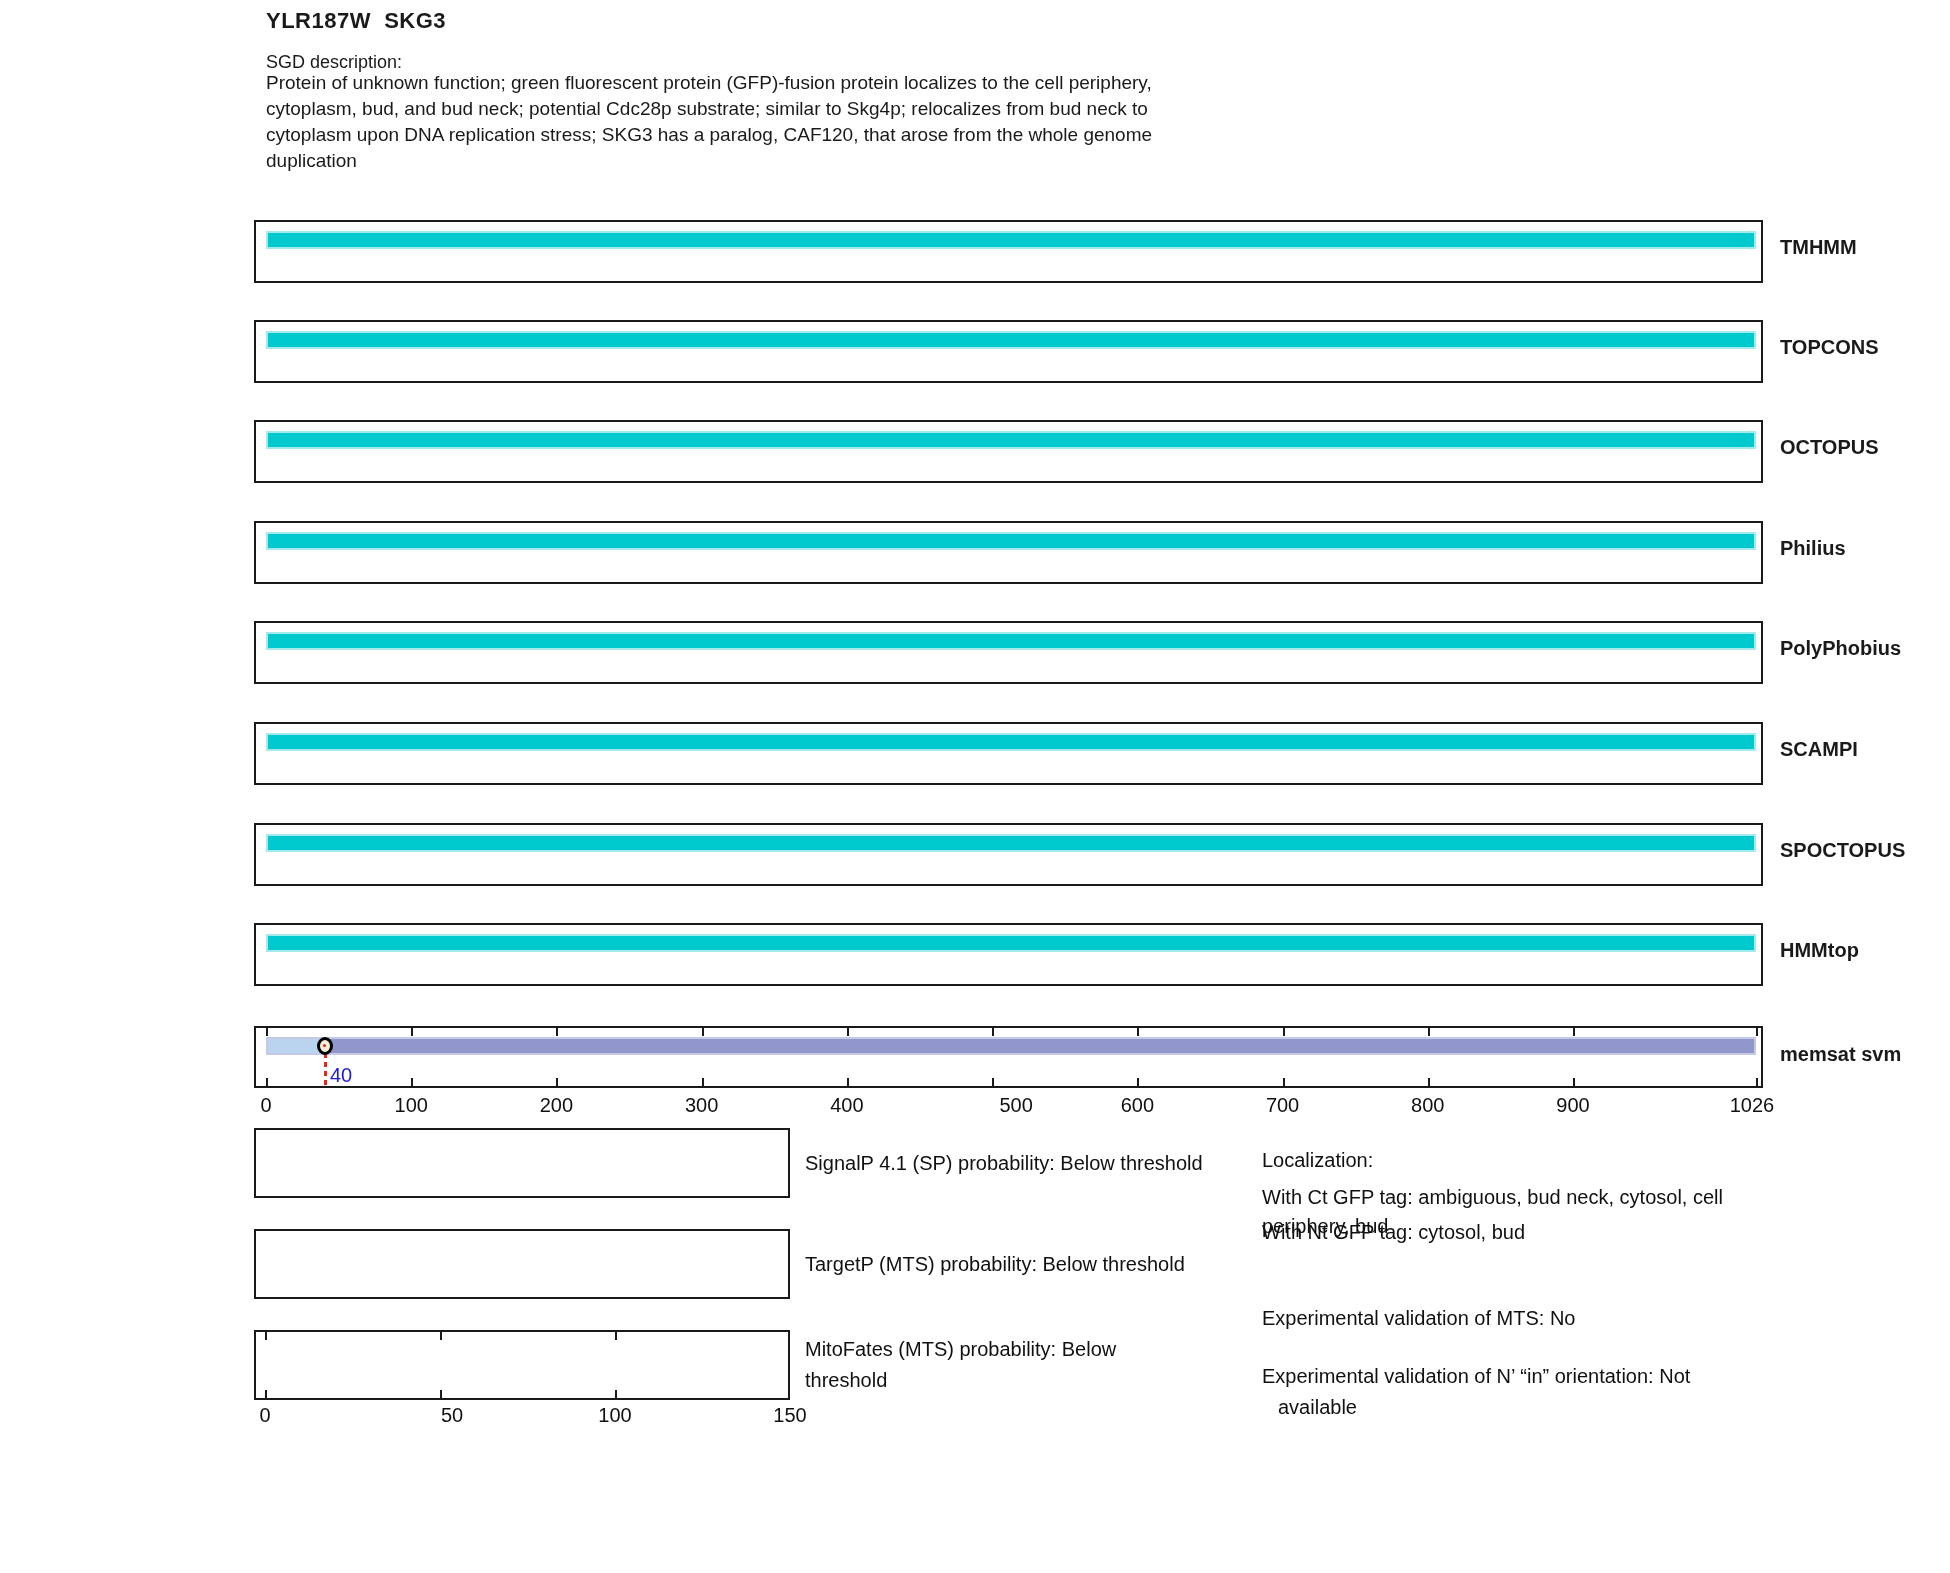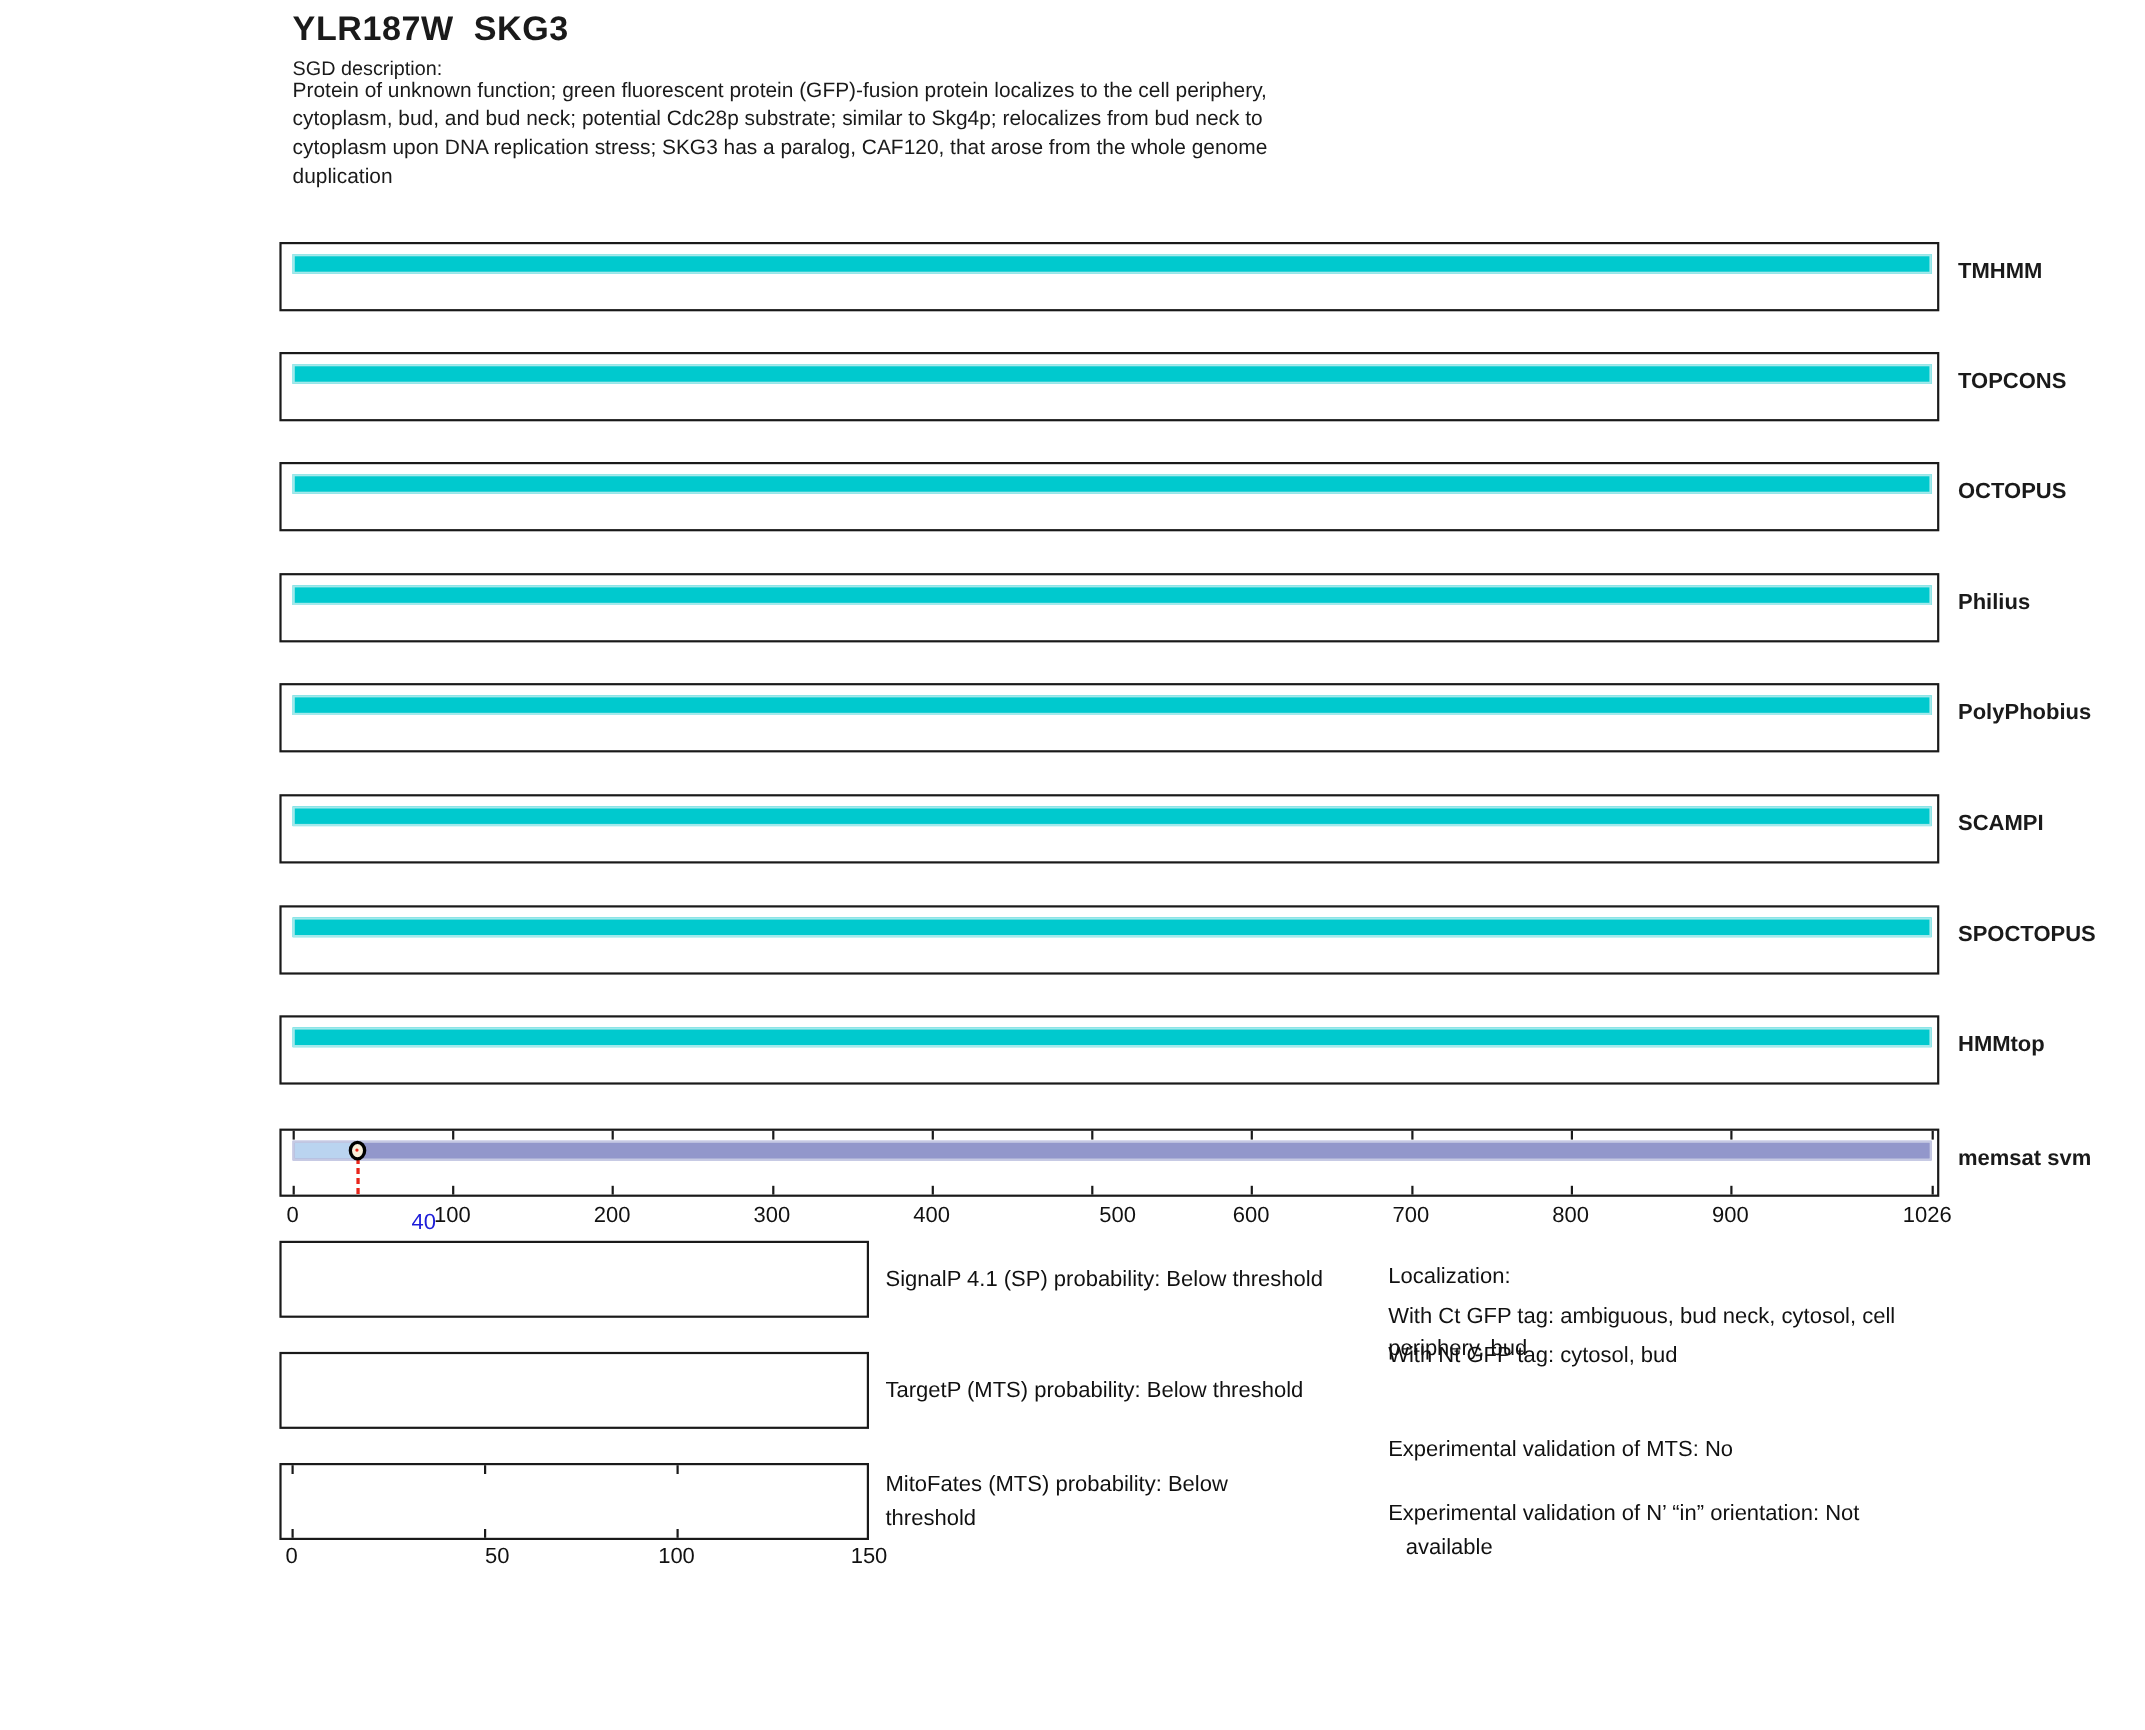--- a/index.html
+++ b/index.html
@@ -1,21 +1,21 @@
 <!DOCTYPE html>
 <html><head>
 <meta charset="utf-8">
 <style>
   html,body{margin:0;padding:0;background:#ffffff;}
   .canvas{
     position:relative;width:1950px;height:1573px;background:#fff;overflow:hidden;
     font-family:"Liberation Sans","DejaVu Sans",sans-serif;color:#1a1a1a;
   }
   .abs{position:absolute;}
-  .page-title{font-size:31px;font-weight:bold;white-space:pre;letter-spacing:.5px;}
+  .page-title{font-size:22px;font-weight:bold;white-space:pre;letter-spacing:.5px;}
   .sgd-label{font-size:18px;font-weight:normal;}
   .desc-line{font-size:19px;line-height:26px;white-space:pre;}
   .legend{line-height:31px;font-size:22px;font-weight:bold;}
   .legend-title{color:#111;}
   .plot-box{position:absolute;border:2px solid #1a1a1a;box-sizing:border-box;background:#fff;}
   .track-bar{position:absolute;height:18px;box-sizing:border-box;
     background:#00C9CE;border:2px solid #A4E9EB;}
   .track-label{position:absolute;font-size:20px;font-weight:bold;white-space:nowrap;
     transform:translateY(-50%);}
   .tick{position:absolute;width:2px;height:8px;background:#1a1a1a;}
@@ -103,21 +103,21 @@
         <div class="tick" style="left: 1756px; top: 1078px;"></div>
       </div>
     <div class="mem-bar-wrap" style="left:266px;top:1037px;width:1490px;">
       <div class="mem-sp" id="mem-sp-seg" style="width: 58px;"></div>
       <div class="mem-out"></div>
     </div>
     <div class="dash-line" style="left:324px;top:1053px;height:33px;"></div>
     <div class="marker-circle" style="left:317px;top:1037px;">
       <span class="marker-dot"></span>
     </div>
-    <div class="pos-label" style="left:330px;top:1100px;margin-left:44px;">40</div>
+    <div class="pos-label" style="left:330px;top:1064px;">40</div>
     <div class="track-label" style="left:1780px;top:1054px;">memsat svm</div>
   </div>
 
   <div id="seq-axis">
       <div class="axis-label" style="left: 266px; top: 1094px;">0</div>
       <div class="axis-label" style="left: 411.224px; top: 1094px;">100</div>
       <div class="axis-label" style="left: 556.448px; top: 1094px;">200</div>
       <div class="axis-label" style="left: 701.673px; top: 1094px;">300</div>
       <div class="axis-label" style="left: 846.897px; top: 1094px;">400</div>
       <div class="axis-label" style="left: 992.121px; top: 1094px; margin-left: 24px;">500</div>

